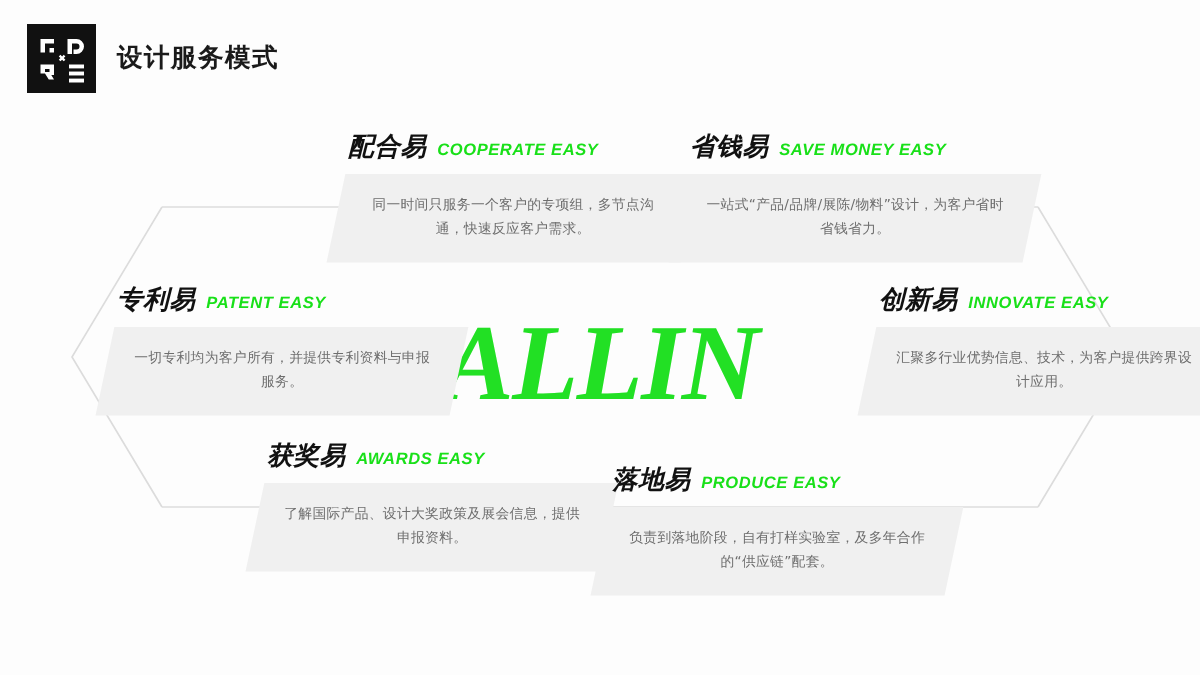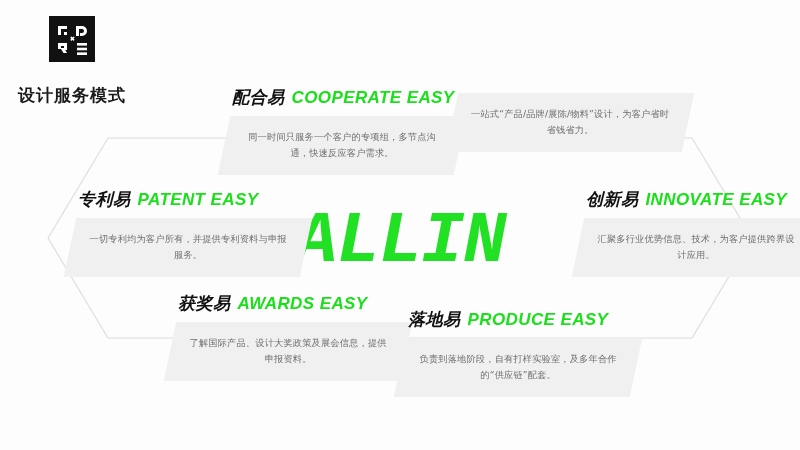--- a/index.html
+++ b/index.html
@@ -8,21 +8,21 @@
     background:#fdfdfd;
     font-family:"Liberation Sans","DejaVu Sans",sans-serif;
     overflow:hidden;
     position:relative;
   }
 
   
   #stage { position:absolute; inset:0; width:800px; height:450px; }
 
   
-  .header { position:absolute; left:18px; top:16px; display:flex; align-items:center; gap:24px;flex-direction:column; }
+  .header { position:absolute; left:18px; top:16px; display:flex; gap:14px; }
   .logo-mark {
     width:46px; height:46px; background:#111; position:relative; flex:none;
   }
   .logo-mark svg { display:block; }
   .header-texts { display:flex; flex-direction:column; justify-content:center; gap:2px; }
   .header-cn {
     font-size:17px; font-weight:bold; color:#1a1a1a; letter-spacing:1px; line-height:1.15;
   }
   .header-en {
     font-size:16px; font-weight:bold; color:#19e019; letter-spacing:0.3px; line-height:1.15;
@@ -32,36 +32,36 @@
   .connector { position:absolute; left:0; top:0; width:800px; height:450px; pointer-events:none; }
 
   
   .center-wrap {
     position:absolute; left:50%; top:243px; transform:translate(-50%,-50%);
     text-align:center; width:320px;
   }
   .center-title {
     font-size:72px; font-weight:bold; font-style:italic; color:#22e024;
     line-height:0.94; letter-spacing:-1px;
-    font-family:Liberation Mono, monospace;
+    font-family:Liberation Serif, serif;
   }
   .center-sub {
     font-size:30px; font-weight:bold; font-style:italic; color:#8a8a8a;
     letter-spacing:2px; line-height:1.1; margin-top:2px;
   }
 
   
   .node { position:absolute; width:236px; }
   .node-head { display:flex; align-items:baseline; gap:7px; white-space:nowrap; padding-left:8px; }
   .node-cn {
     font-size:17px; font-weight:bold; font-style:italic; color:#111;
     letter-spacing:0.5px;
   }
   .node-en {
-    font-size:17px; font-weight:bold; font-style:italic; color:#19e019;
+    font-size:11px; font-weight:bold; font-style:italic; color:#19e019;
     letter-spacing:0.4px;
   }
   .node-body {
     margin-top:7px;
     background:#f0f0f0;
     transform:skewX(-12deg);
     padding:13px 16px 14px 16px;
     min-height:46px;
     display:flex; align-items:center; justify-content:center;
   }
@@ -132,20 +132,24 @@
     <div class="node-head">
       <span class="node-cn">配合易</span>
       <span class="node-en">COOPERATE EASY</span>
     </div>
     <div class="node-body">
       <div class="txt">同一时间只服务一个客户的专项组，多节点沟通，快速反应客户需求。</div>
     </div>
   </div>
 
   <div class="node n-save">
+    <div class="node-head">
+      <span class="node-cn">省钱易</span>
+      <span class="node-en">SAVE MONEY EASY</span>
+    </div>
     <div class="node-body">
       <div class="txt">一站式“产品/品牌/展陈/物料”设计，为客户省时省钱省力。</div>
     </div>
   </div>
 
   <div class="node n-patent">
     <div class="node-head">
       <span class="node-cn">专利易</span>
       <span class="node-en">PATENT EASY</span>
     </div>

